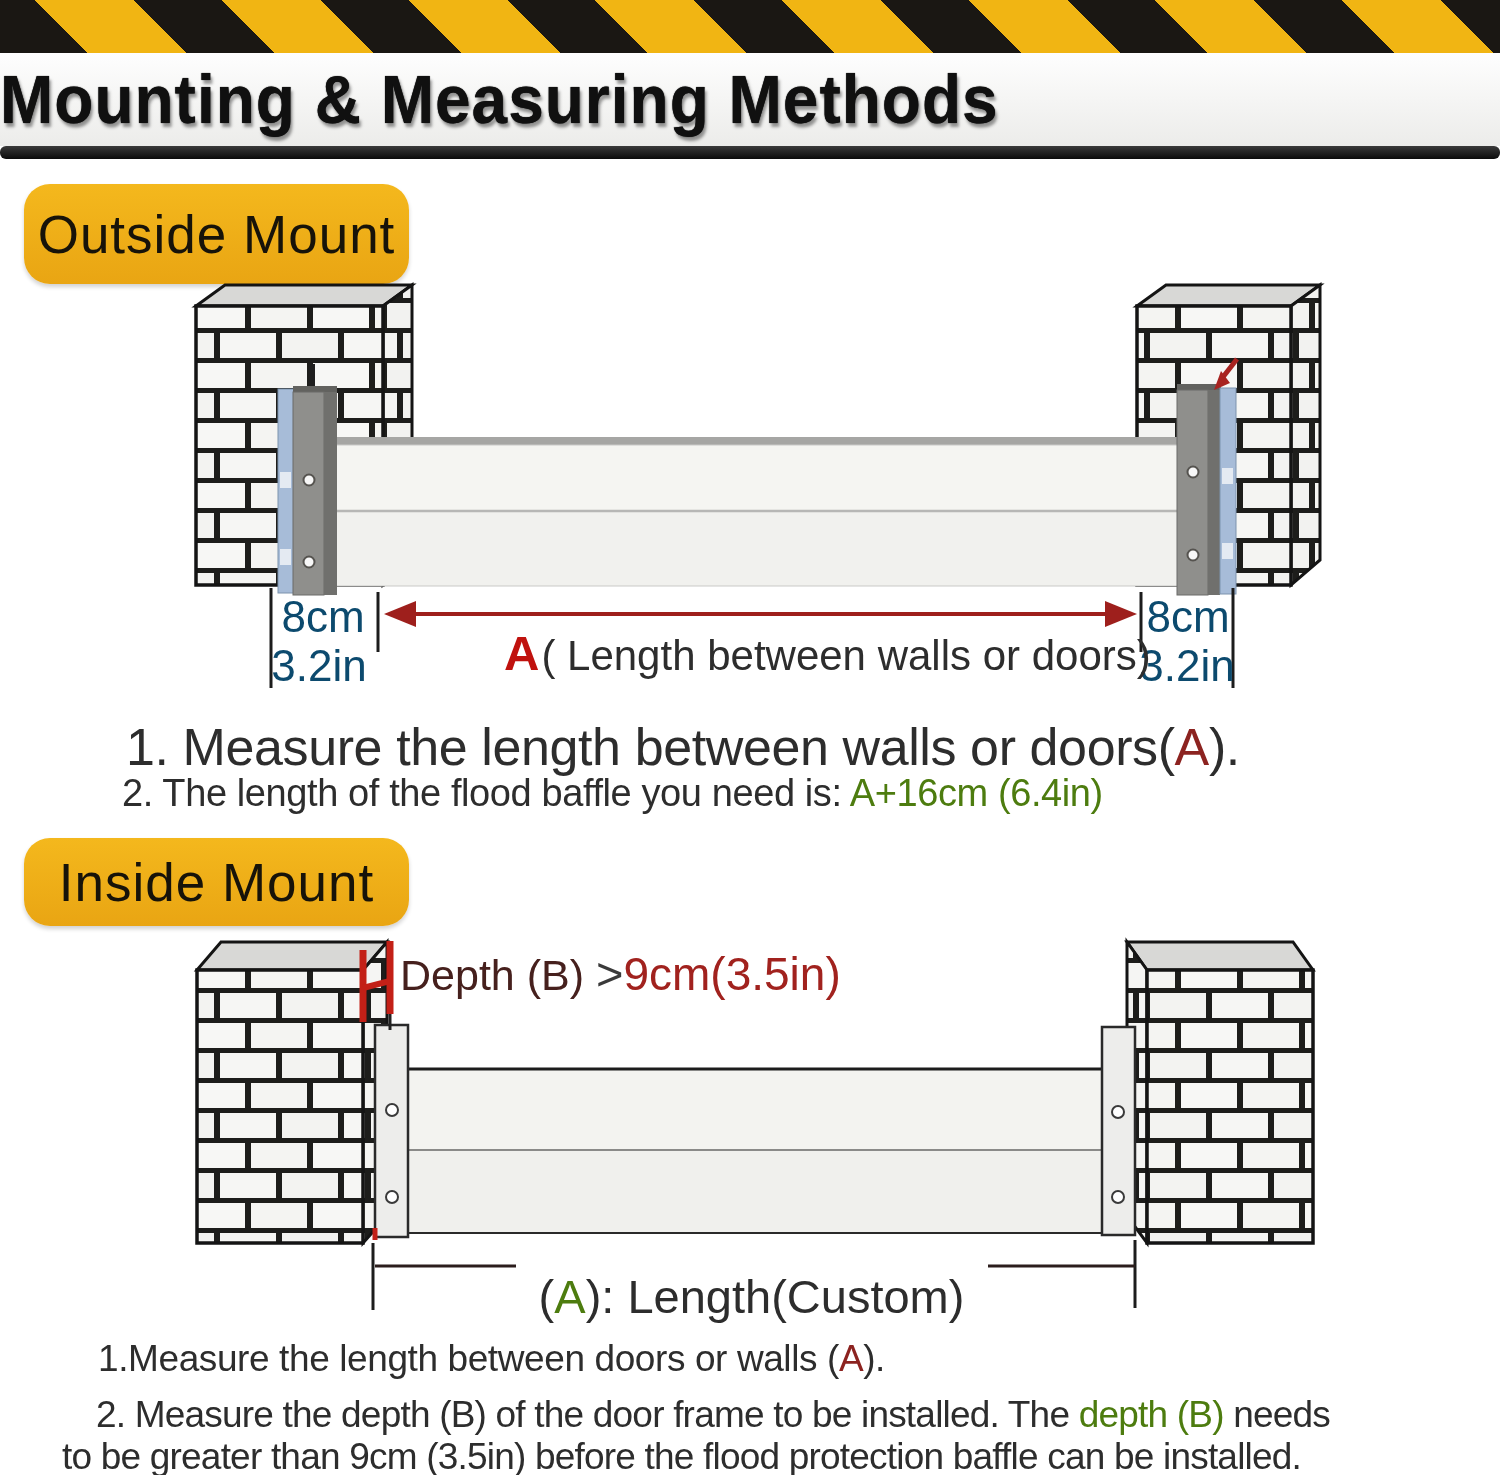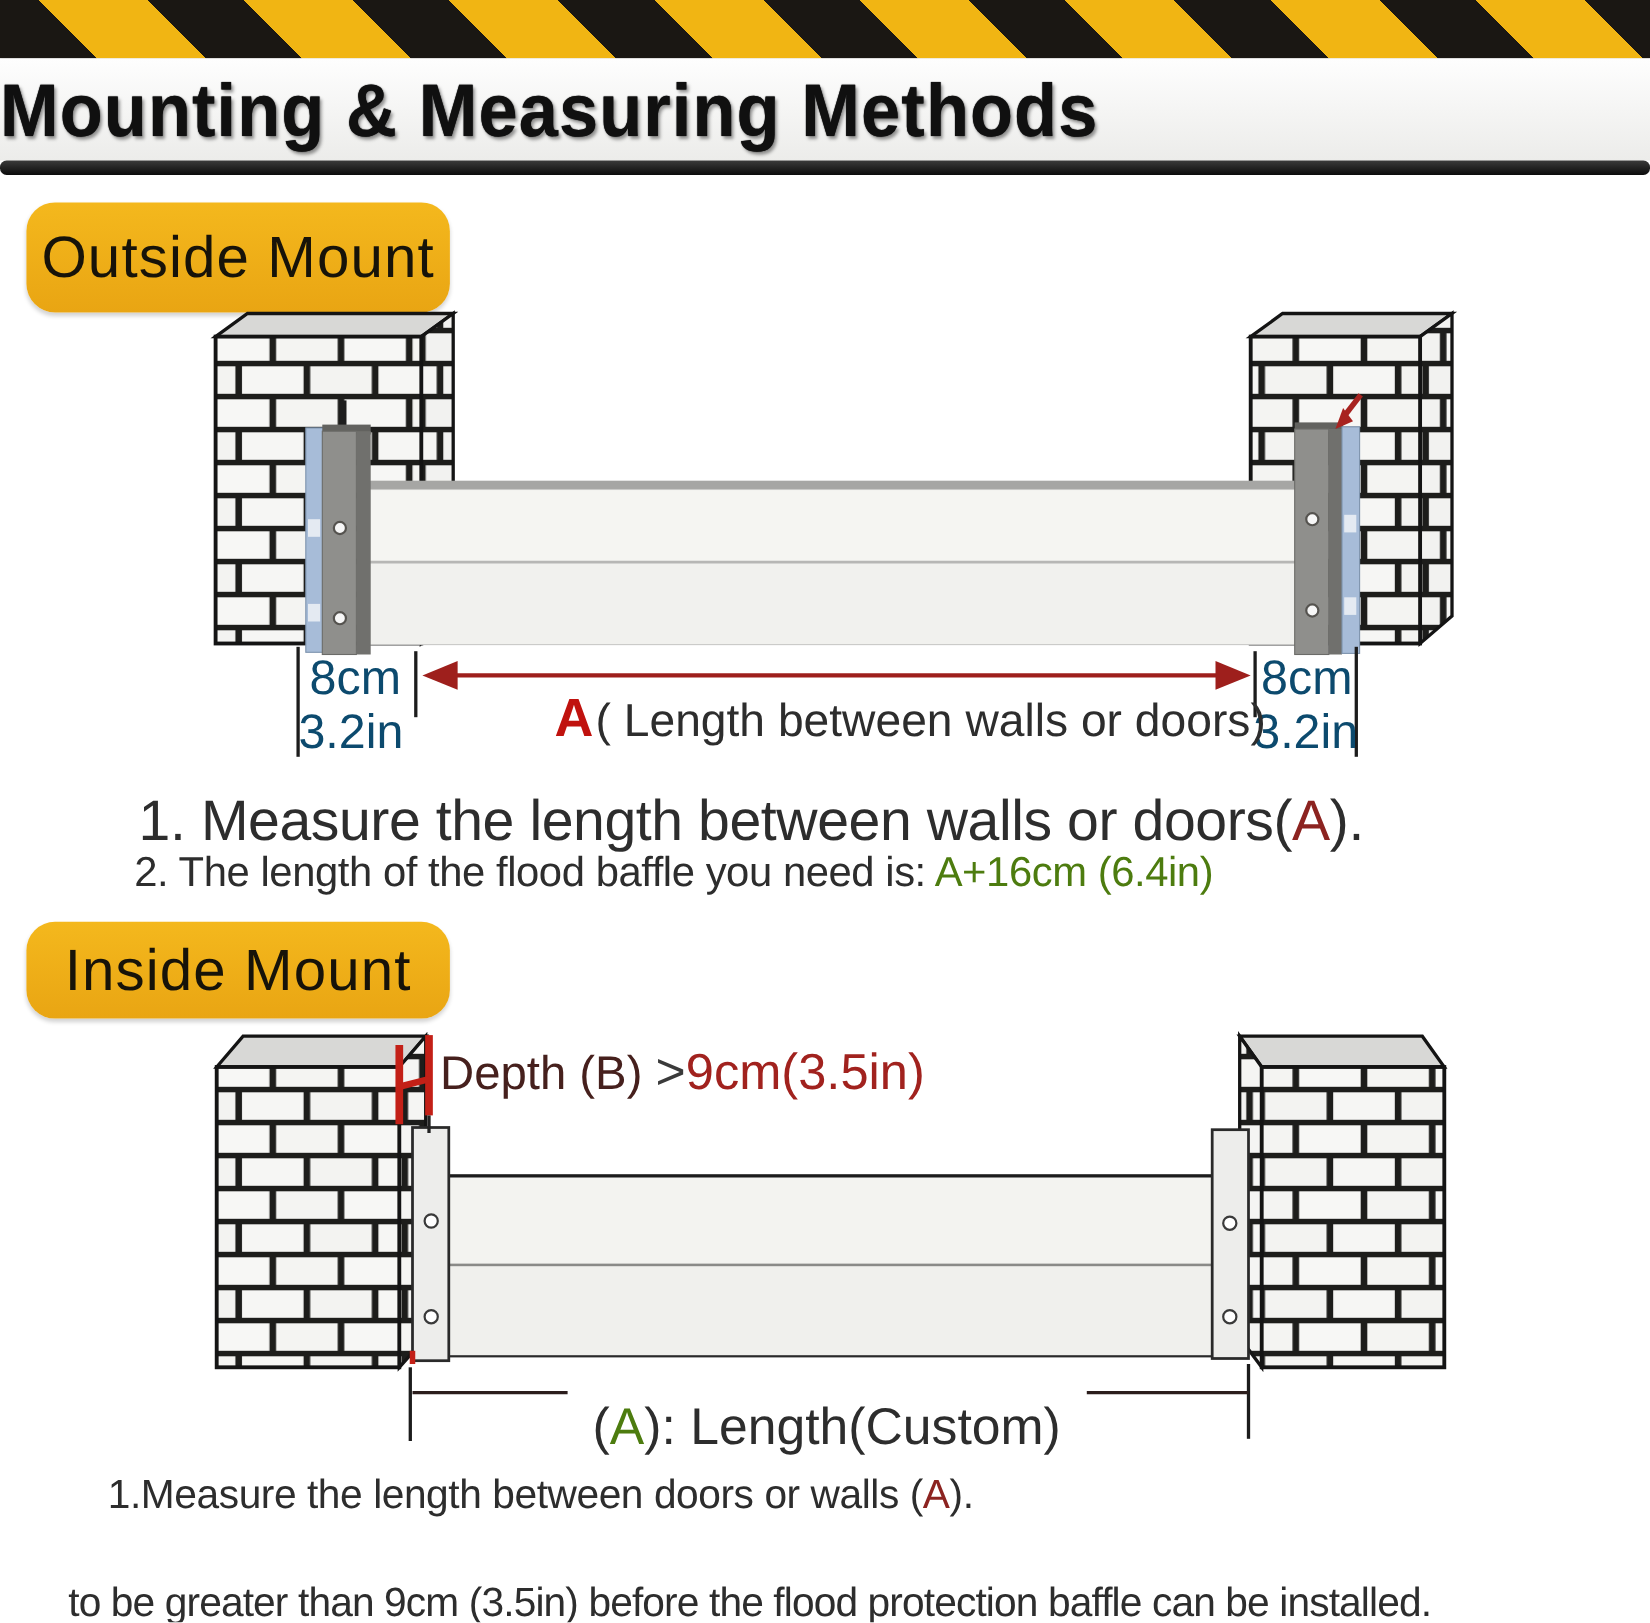--- a/index.html
+++ b/index.html
@@ -227,15 +227,18 @@
     <span class="d-label">Depth (B) </span><span class="d-gt">&gt;</span><span class="d-val">9cm(3.5in)</span>
   </div>
 
   <div class="lbl t-lengthcustom">
     <span>(</span><span class="maroon">A</span><span>): Length(Custom)</span>
   </div>
 
   <div class="lbl t-step1-in">
     <span>1.Measure the length between doors or walls (</span><span class="red-a">A</span><span>).</span>
   </div>
+  <div class="lbl t-step2-in">
+    <span>2. Measure the depth (B) of the door frame to be installed. The </span><span class="maroon">depth (B)</span><span> needs</span>
+  </div>
   <div class="lbl t-step3-in">to be greater than 9cm (3.5in) before the flood protection baffle can be installed.</div>
 
 </div>
 
 </body></html>

